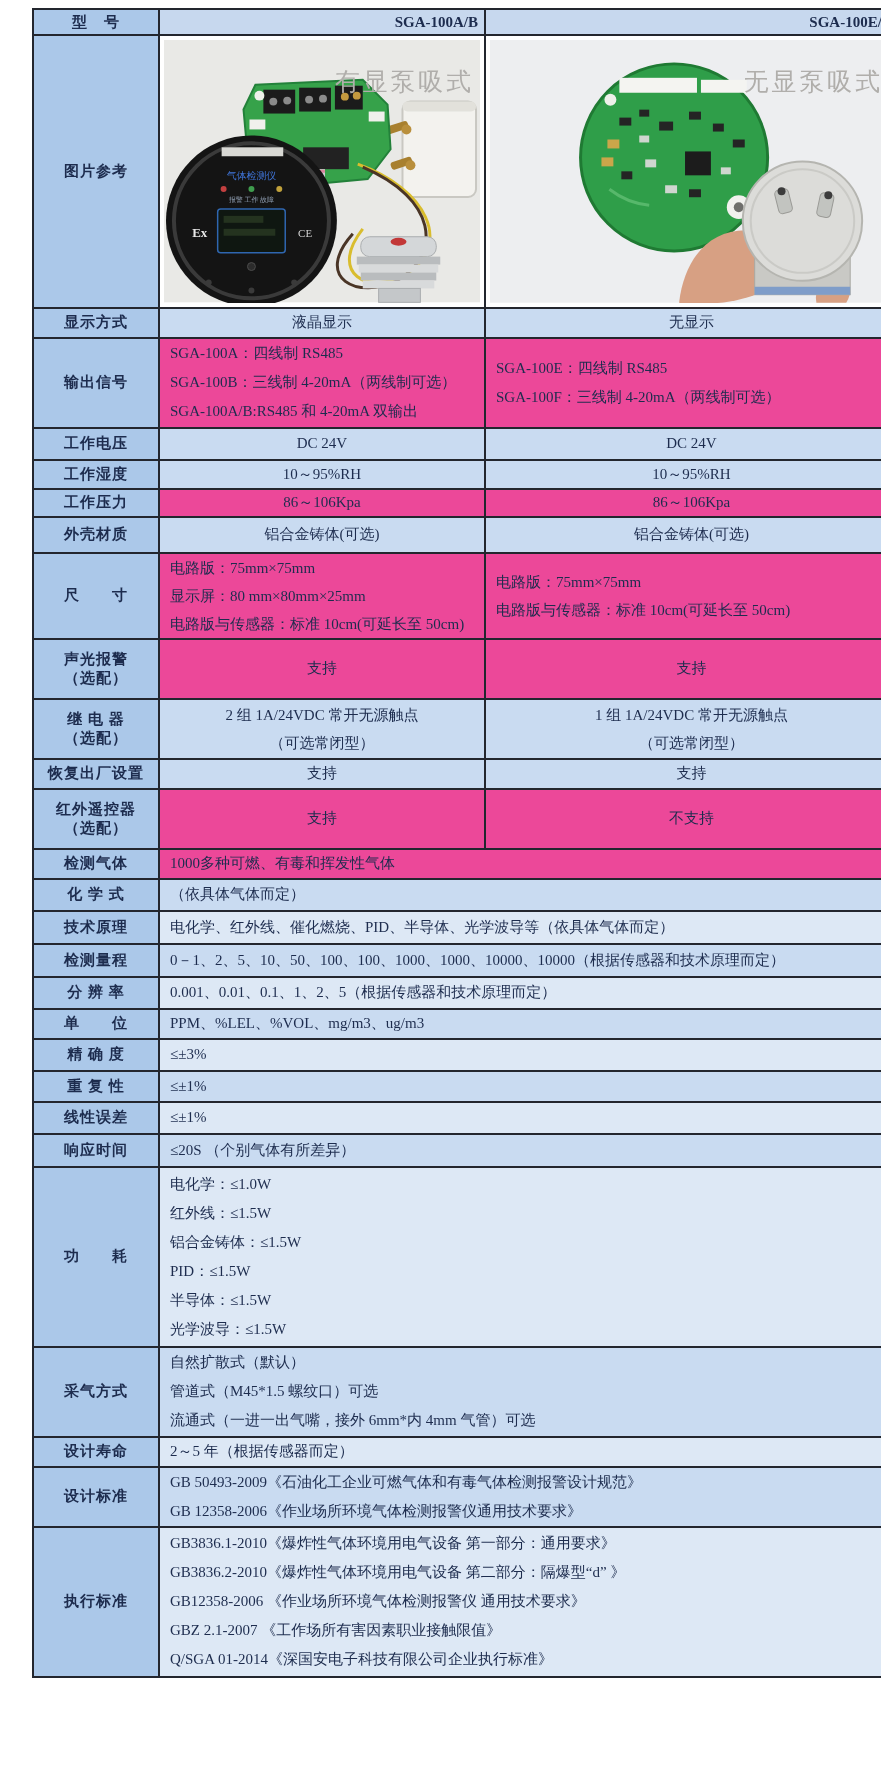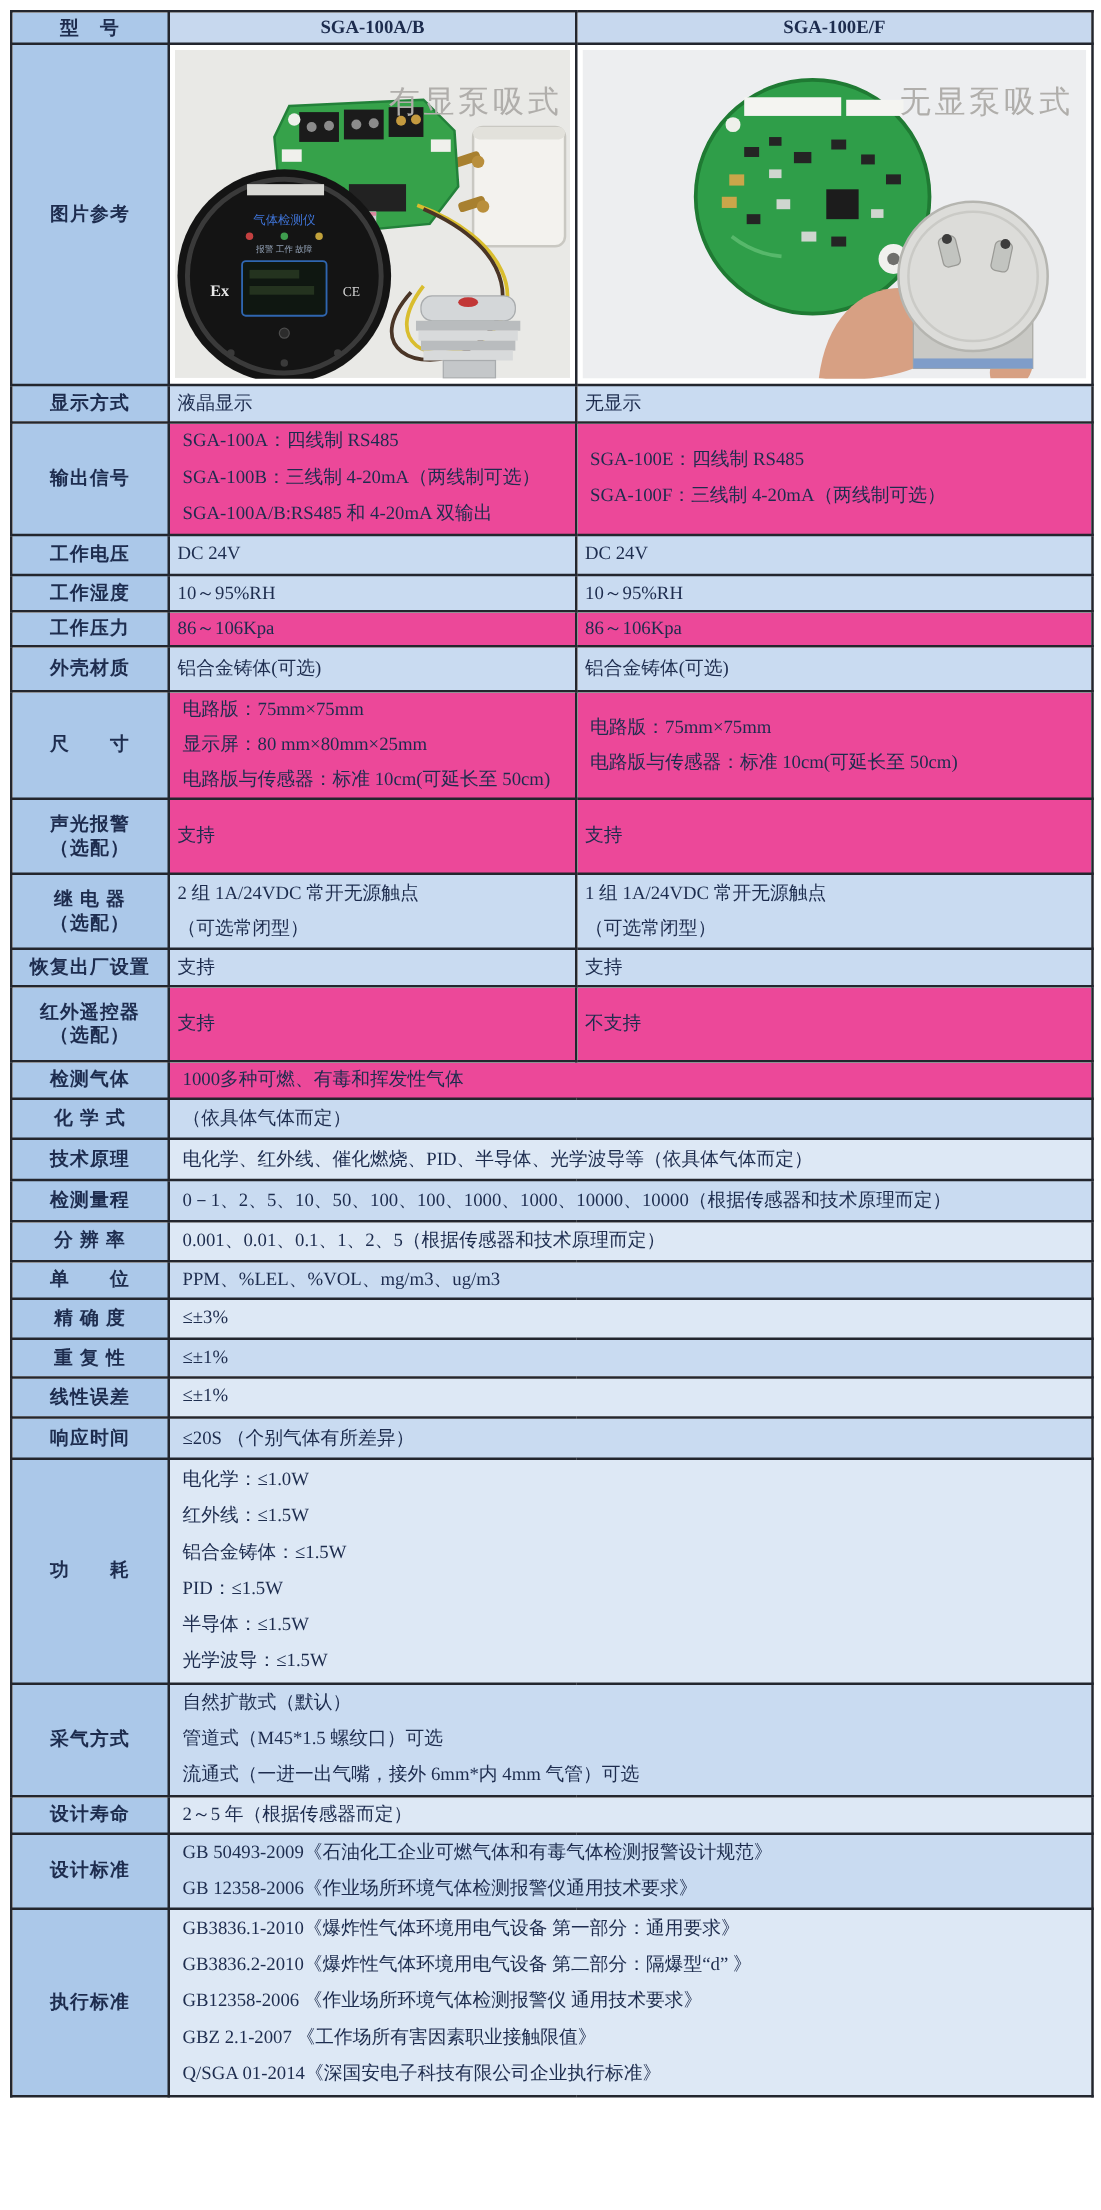--- a/index.html
+++ b/index.html
@@ -1,27 +1,27 @@
 <!DOCTYPE html>
 <html><head>
 <meta charset="utf-8">
 <style>
   html,body{margin:0;padding:0;background:#ffffff;}
   body{width:881px;height:1768px;overflow:hidden;
        font-family:"Liberation Serif","DejaVu Serif",serif;
        color:#1d2c4e;font-size:15px;}
-  .wrap{padding:8px 0 0 8px;}
+  .wrap{padding:8px 0 0 8px;margin-left:24px;}
   table.spec{border-collapse:collapse;table-layout:fixed;width:865px;}
   td{border:2px solid #23262e;overflow:hidden;padding:0 6px;vertical-align:middle;}
   td.lbl{background:#abc8e9;font-weight:bold;text-align:center;letter-spacing:1px;}
-  td.hdr{background:#c7d8ee;font-weight:bold;text-align:center;}
+  td.hdr{background:#c7d8ee;font-weight:bold;text-align:right;}
   td.bl{background:#c9dbf1;}
   td.wl{background:#ec4899;}
   td.ll{background:#dde8f5;}
-  td.center{text-align:left;}
+  td.center{text-align:center;}
   td.al{text-align:left;padding-left:10px;}
   .ln{line-height:29px;white-space:nowrap;}
   .ln2{line-height:28px;white-space:nowrap;}
   td.photocell{padding:4px;background:#ffffff;}
   .photobox{width:100%;height:100%;}
   svg{display:block;}
 </style>
 </head>
 <body>
 

